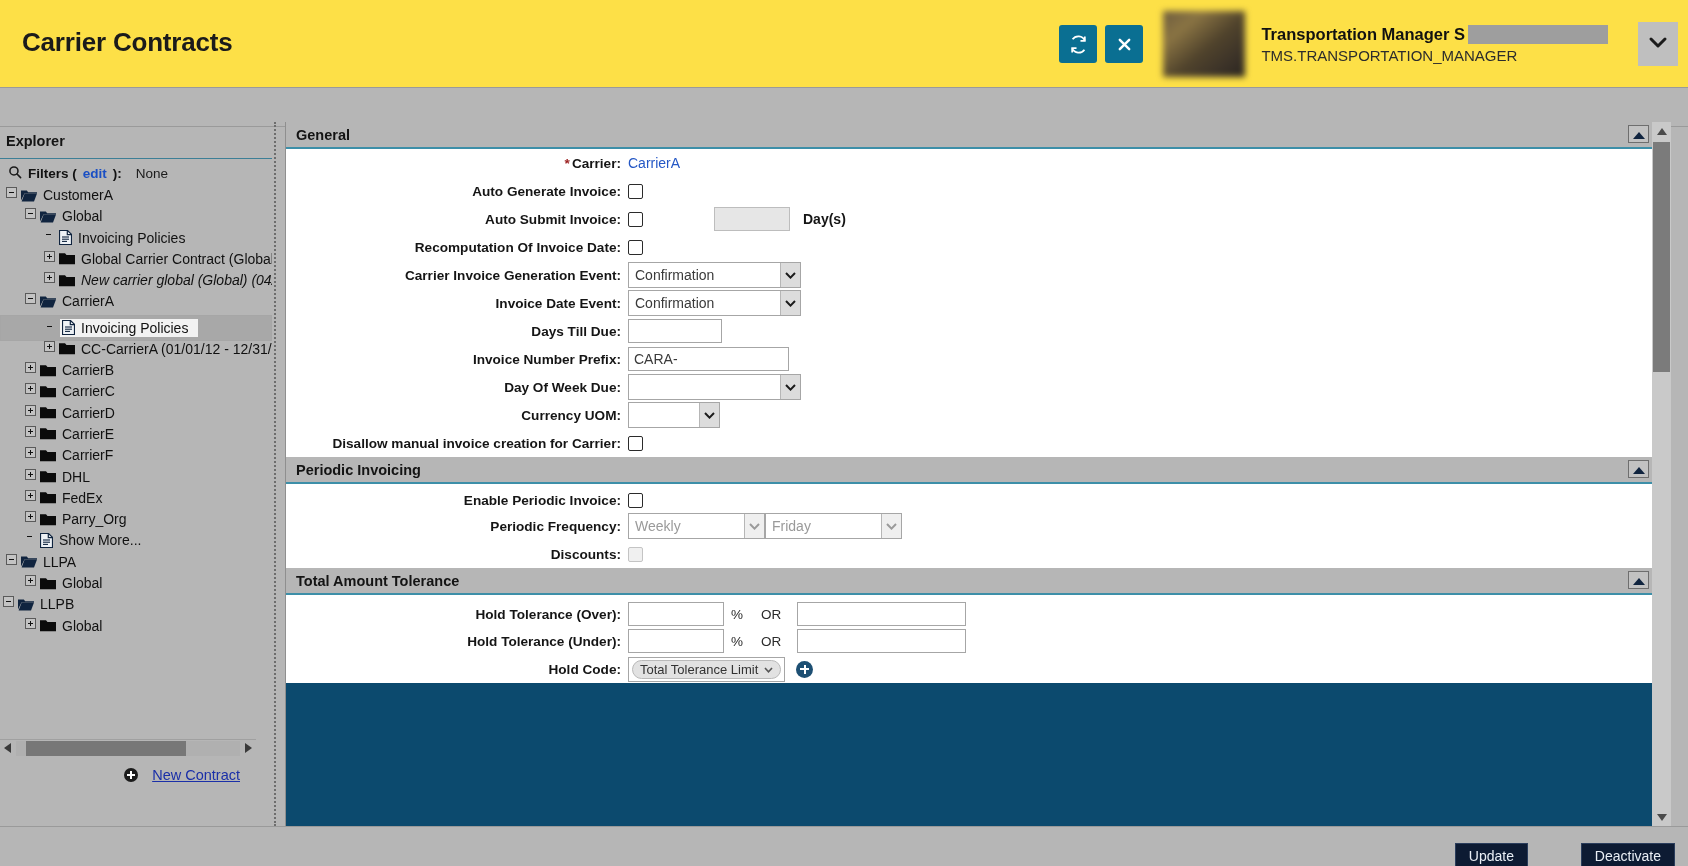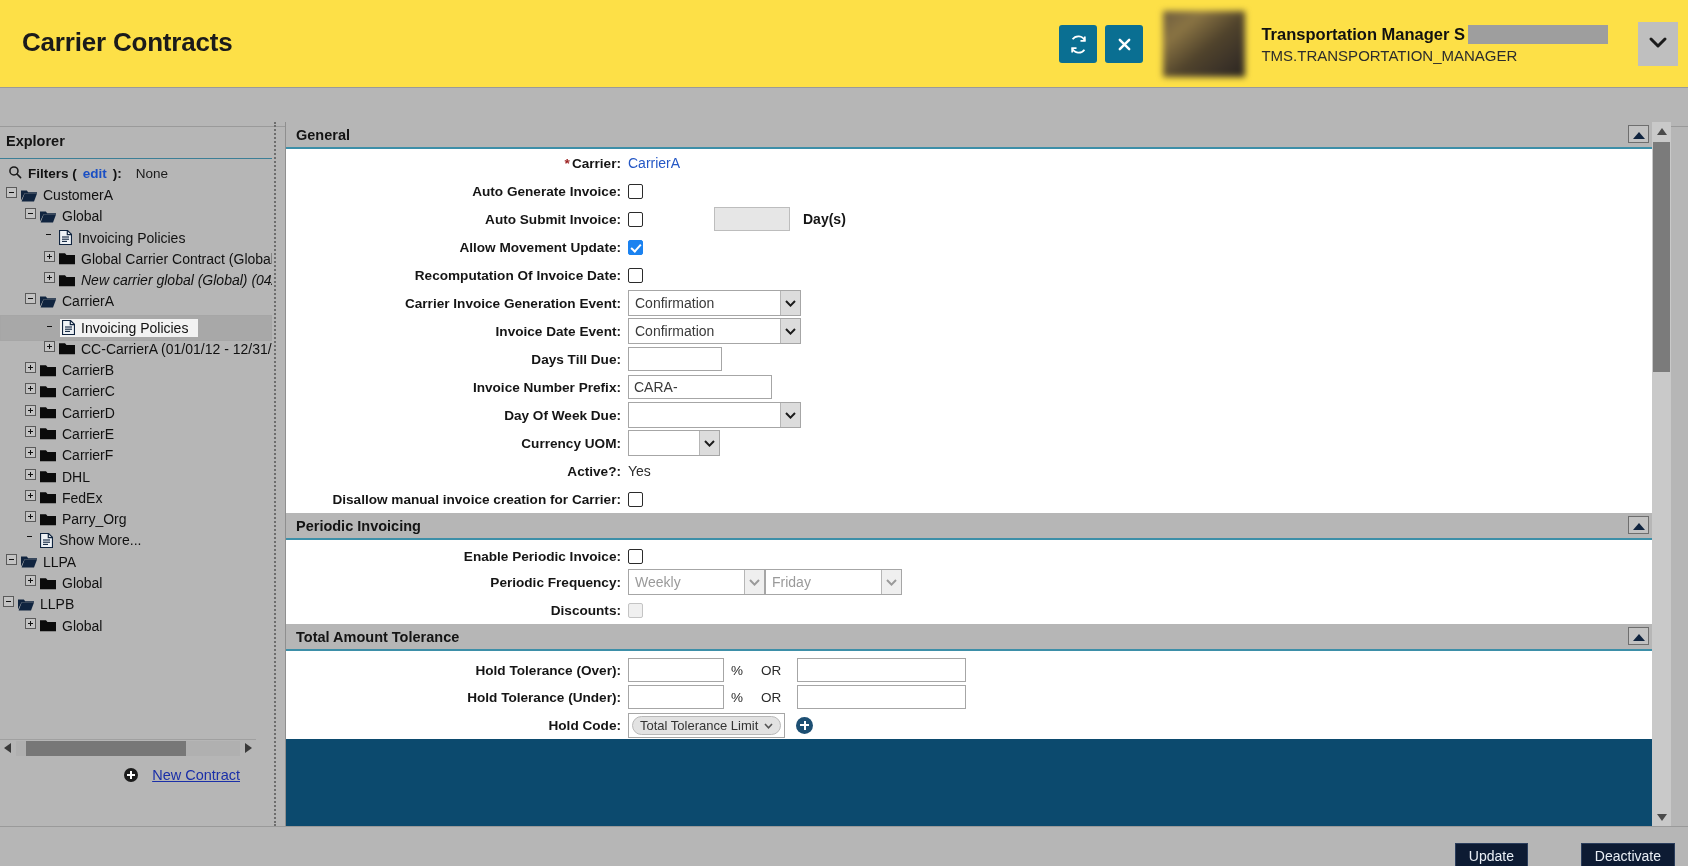--- a/index.html
+++ b/index.html
@@ -709,26 +709,20 @@
 
     <div class="frow">
       <div class="flabel">Auto Submit Invoice:</div>
       <div class="fval">
         <span class="cb"></span>
         <input class="txt gray" style="width: 76px; margin-left: 71px;" value="">
         <span class="dayslabel">Day(s)</span>
       </div>
     </div>
 
-    <div class="frow">
-      <div class="flabel">Allow Movement Update:</div>
-      <div class="fval">
-          <span class="cb checked"></span>
-        </div>
-    </div>
 
     <div class="frow">
       <div class="flabel">Recomputation Of Invoice Date:</div>
       <div class="fval">
           <span class="cb"></span>
         </div>
     </div>
 
     <div class="frow">
       <div class="flabel">Carrier Invoice Generation Event:</div>
@@ -761,21 +755,21 @@
     <div class="frow">
       <div class="flabel">Days Till Due:</div>
       <div class="fval">
           <input class="txt" style="width: 94px;" value="">
         </div>
     </div>
 
     <div class="frow">
       <div class="flabel">Invoice Number Prefix:</div>
       <div class="fval">
-          <input class="txt" style="width: 144px;" value="CARA-">
+          <input class="txt" style="width: 161px;" value="CARA-">
         </div>
     </div>
 
     <div class="frow">
       <div class="flabel">Day Of Week Due:</div>
       <div class="fval">
         <div class="sel" style="width:173px;">
           <span class="seltext"></span>
           <span class="selarrow">
             <svg width="11" height="7" viewBox="0 0 11 7" fill="none" stroke="#1b1b1b" stroke-width="2">
@@ -793,26 +787,20 @@
           <span class="seltext"></span>
           <span class="selarrow">
             <svg width="11" height="7" viewBox="0 0 11 7" fill="none" stroke="#1b1b1b" stroke-width="2">
                 <polyline points="1,1 5.5,5.6 10,1"></polyline>
               </svg>
           </span>
         </div>
       </div>
     </div>
 
-    <div class="frow">
-      <div class="flabel">Active?:</div>
-      <div class="fval">
-          <span class="plainval">Yes</span>
-        </div>
-    </div>
 
     <div class="frow">
       <div class="flabel">Disallow manual invoice creation for Carrier:</div>
       <div class="fval">
           <span class="cb"></span>
         </div>
     </div>
   </div>
 
   <div class="section-head">

